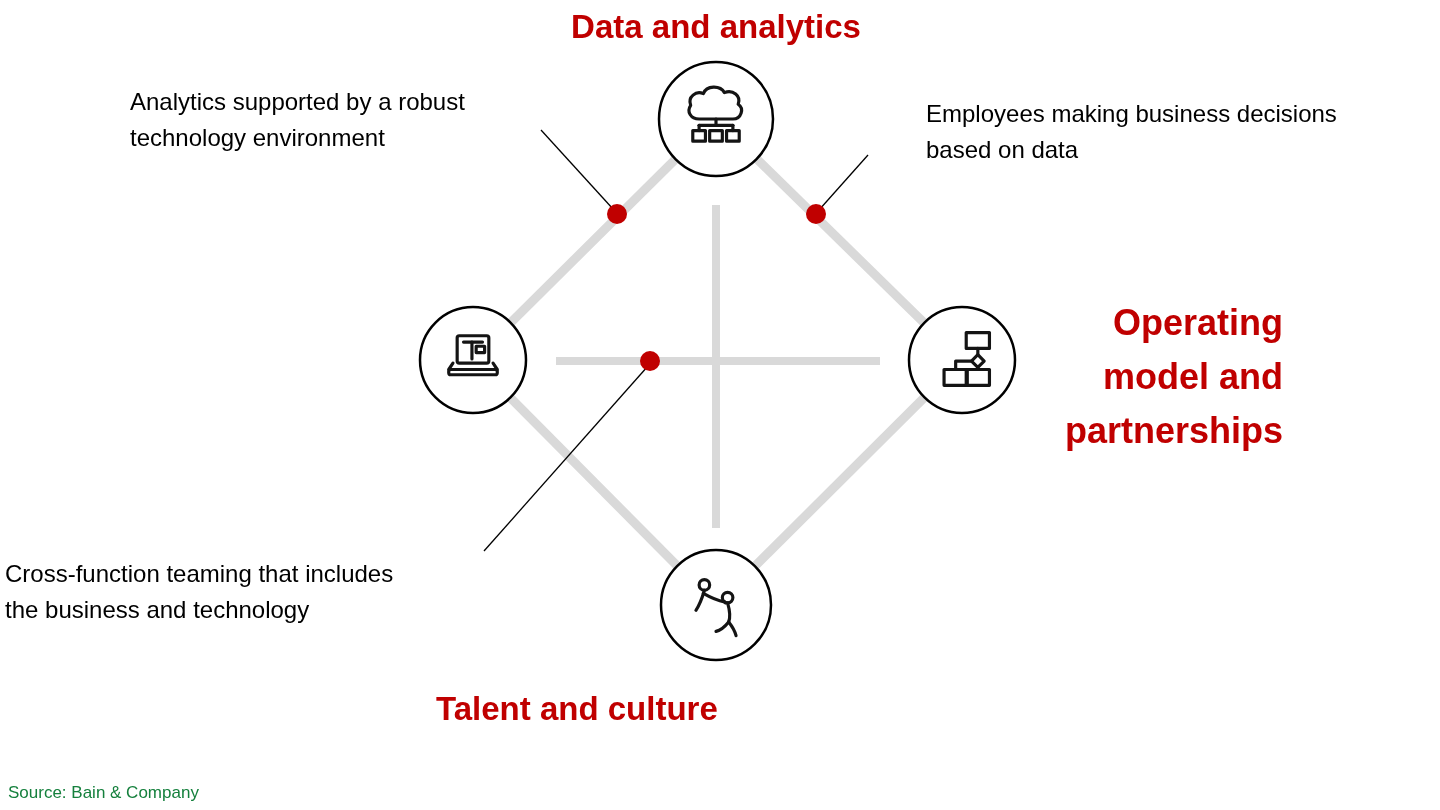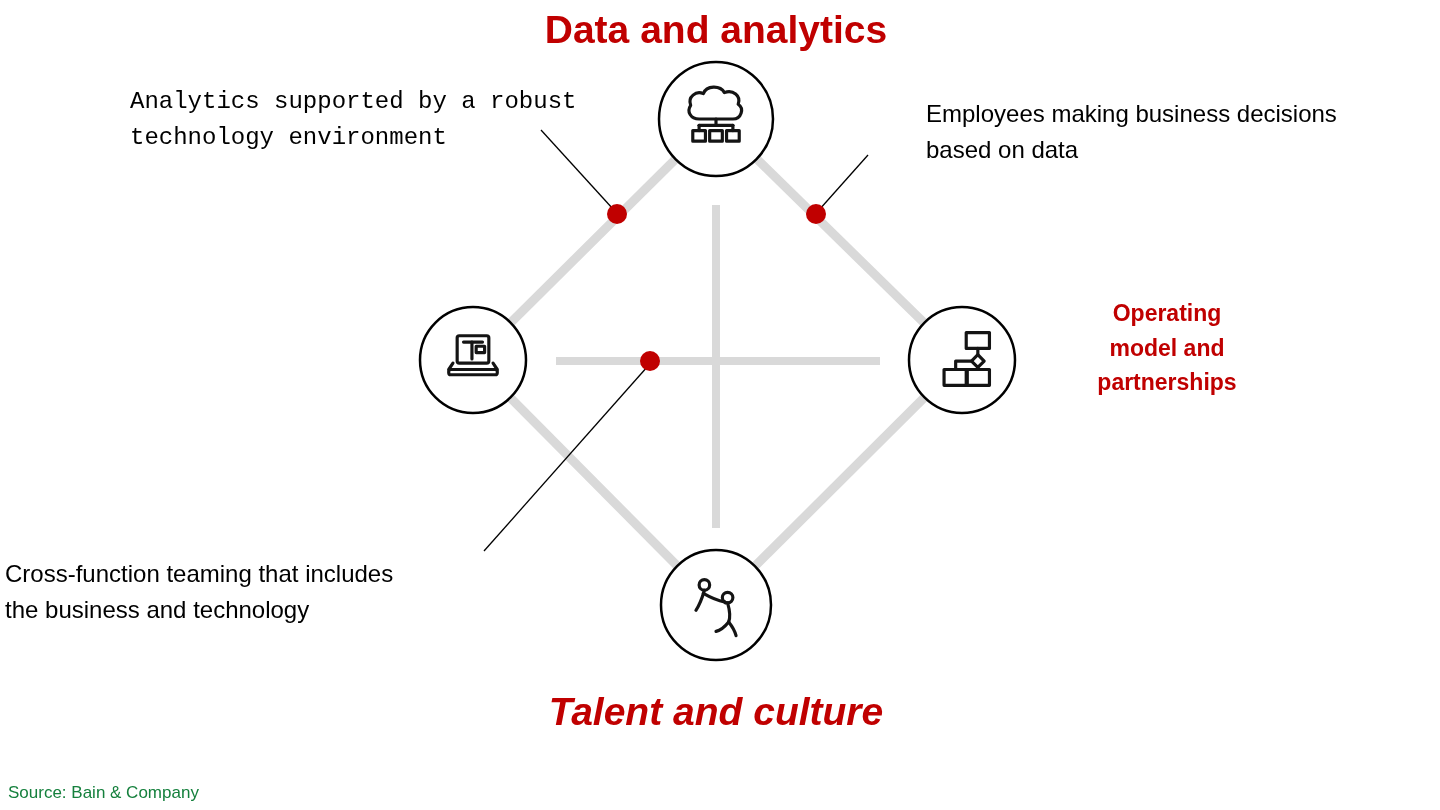--- a/index.html
+++ b/index.html
@@ -6,27 +6,27 @@
   body{font-family:"Liberation Sans", sans-serif; color:#000;}
   .stage{position:relative;width:1440px;height:810px;overflow:hidden;background:#fff;}
   .links{position:absolute;left:0;top:0;}
   .edge{stroke:#d9d9d9;stroke-width:9;fill:none;}
   .cross{stroke:#d9d9d9;stroke-width:8;fill:none;}
   .callout{stroke:#000;stroke-width:1.3;fill:none;}
   .node-circle{fill:#ffffff;stroke:#000000;stroke-width:2.5;}
   .icon{position:absolute;width:76px;height:76px;}
   .icon svg{width:100%;height:100%;}
   .ink{stroke:#141414;stroke-width:3;fill:none;stroke-linecap:round;stroke-linejoin:round;}
-  .title{position:absolute;margin:0;color:#c00000;font-weight:700;font-size:39px;line-height:1.25;white-space:pre-line;}
+  .title{position:absolute;margin:0;color:#c00000;font-weight:700;font-size:33px;line-height:1.25;white-space:pre-line;}
   .t-top{left:716px;top:6px;transform:translateX(-50%);text-align:center;width:600px;}
-  .t-bottom{left:716px;top:688px;transform:translateX(-50%);text-align:center;width:600px;font-style:italic;}
+  .t-bottom{left:736px;top:688px;transform:translateX(-50%);text-align:left;width:600px;}
   .t-left{left:108px;top:324px;width:290px;text-align:center;font-size:31px;line-height:1.35;}
-  .t-right{left:1027px;top:296px;width:280px;text-align:center;font-size:23px;line-height:1.5;}
+  .t-right{left:1003px;top:296px;width:280px;text-align:right;font-size:36px;line-height:1.5;}
   .annotation{position:absolute;font-size:24px;line-height:1.5;color:#000;white-space:pre-line;}
-  .a-tl{left:130px;top:84px;width:470px;font-family:Liberation Mono, monospace;}
+  .a-tl{left:130px;top:84px;width:470px;}
   .a-tr{left:926px;top:96px;width:480px;}
   .a-bl{left:5px;top:556px;width:520px;}
   .source{position:absolute;left:8px;top:783px;font-size:17px;color:#15803d;}
 </style>
 </head>
 <body>
 
 <div class="stage">
 
   <svg class="links" width="1440" height="810" viewBox="0 0 1440 810">

